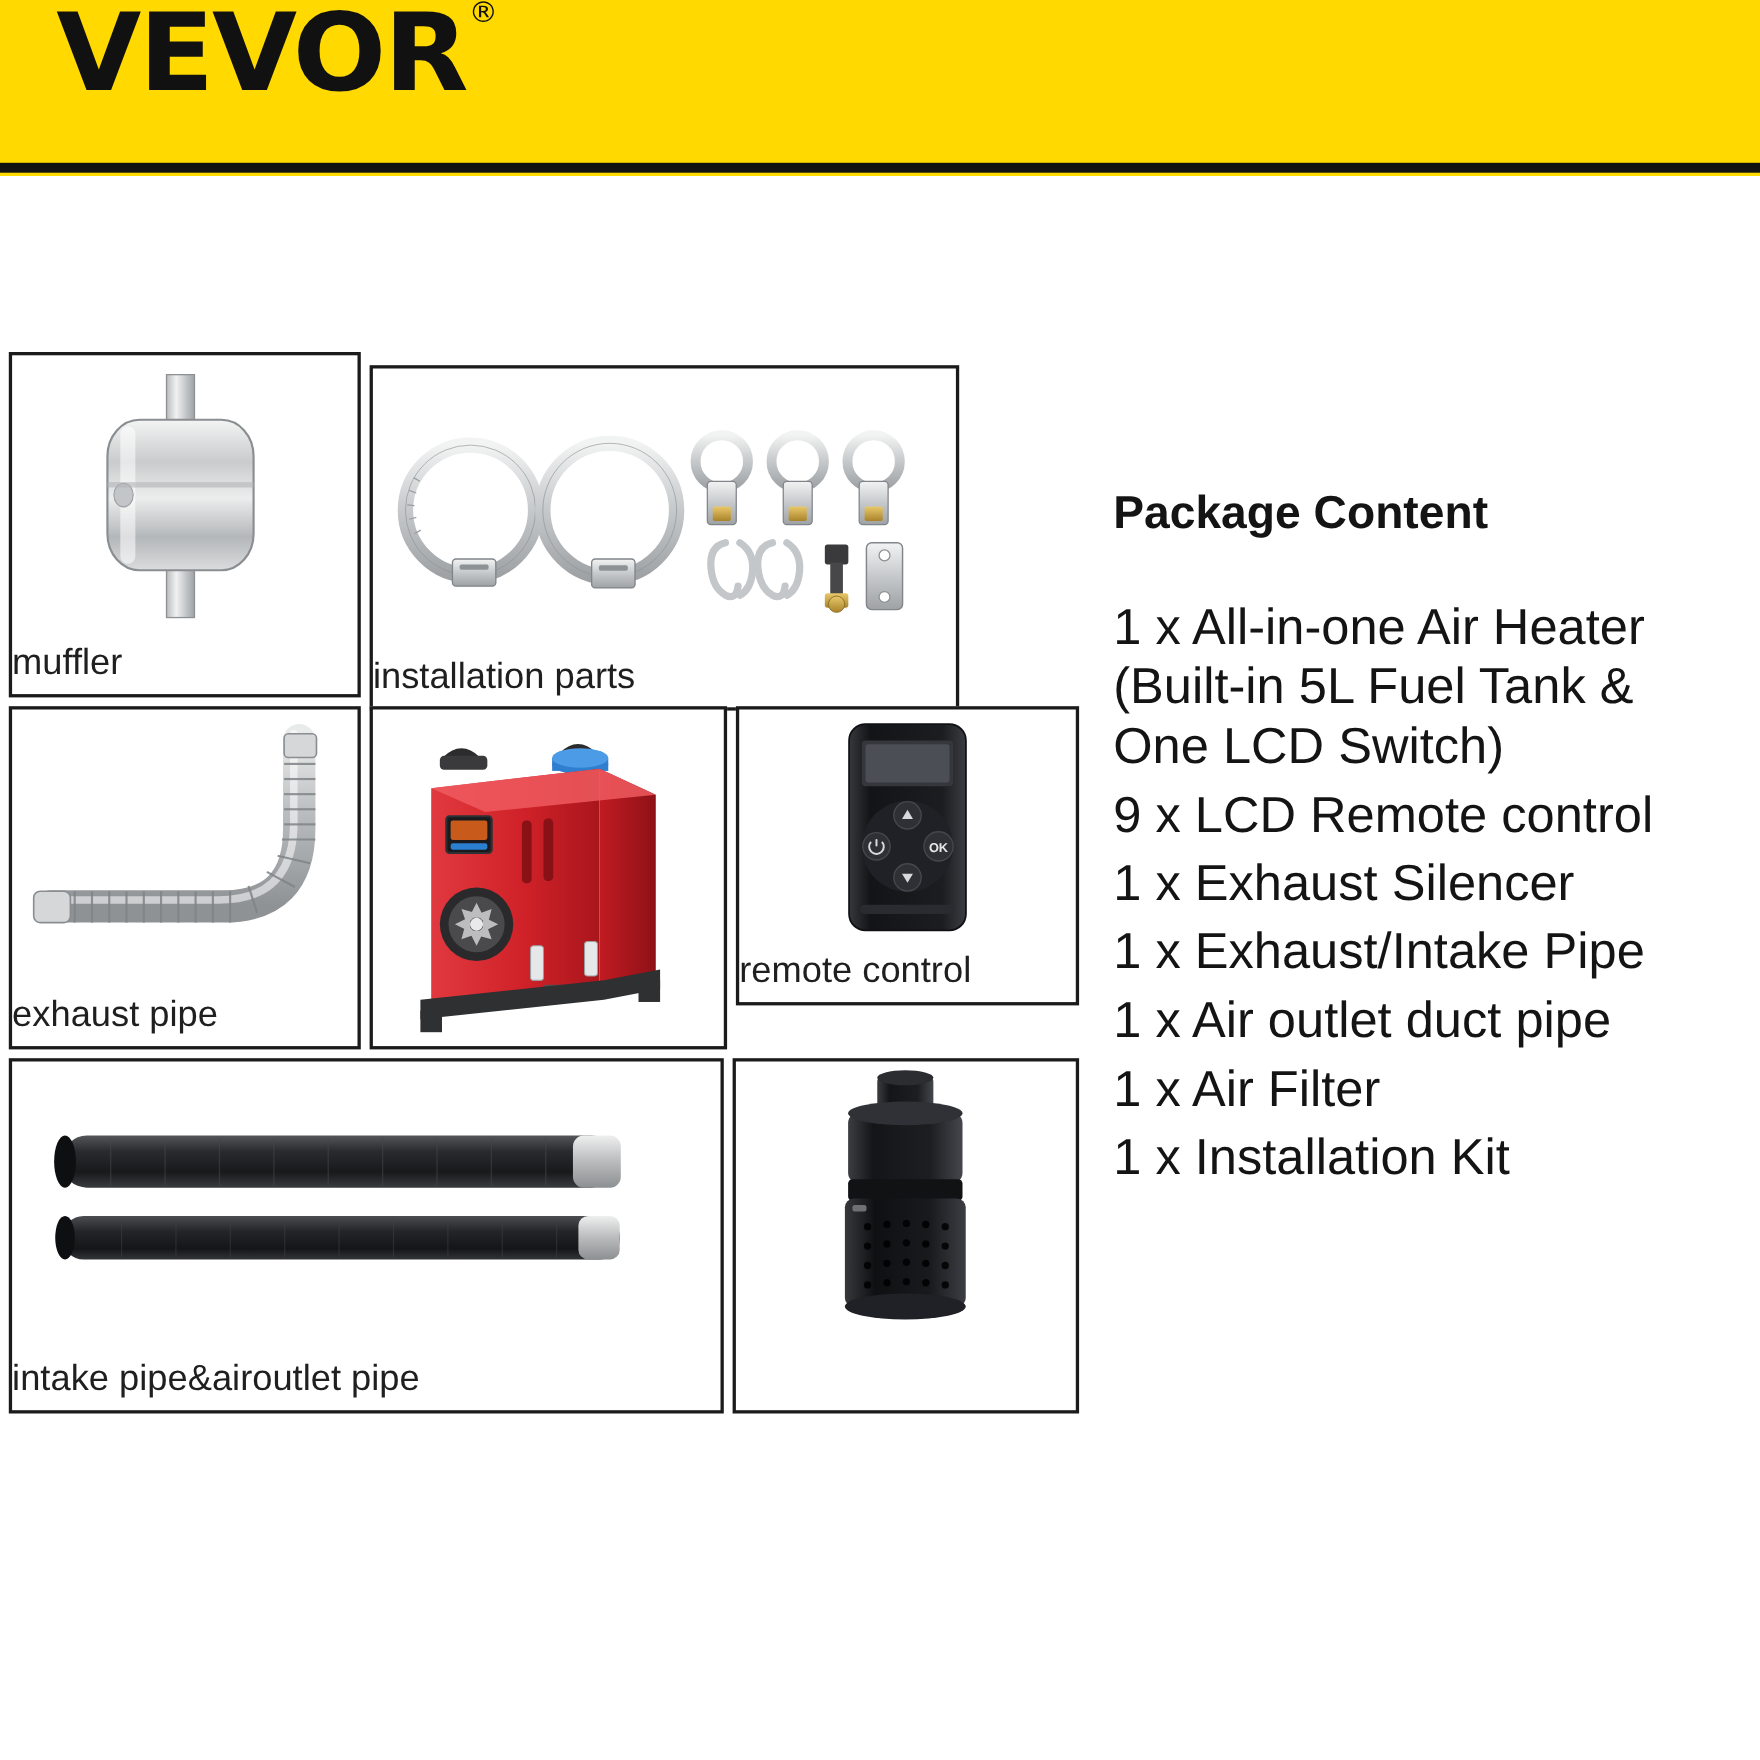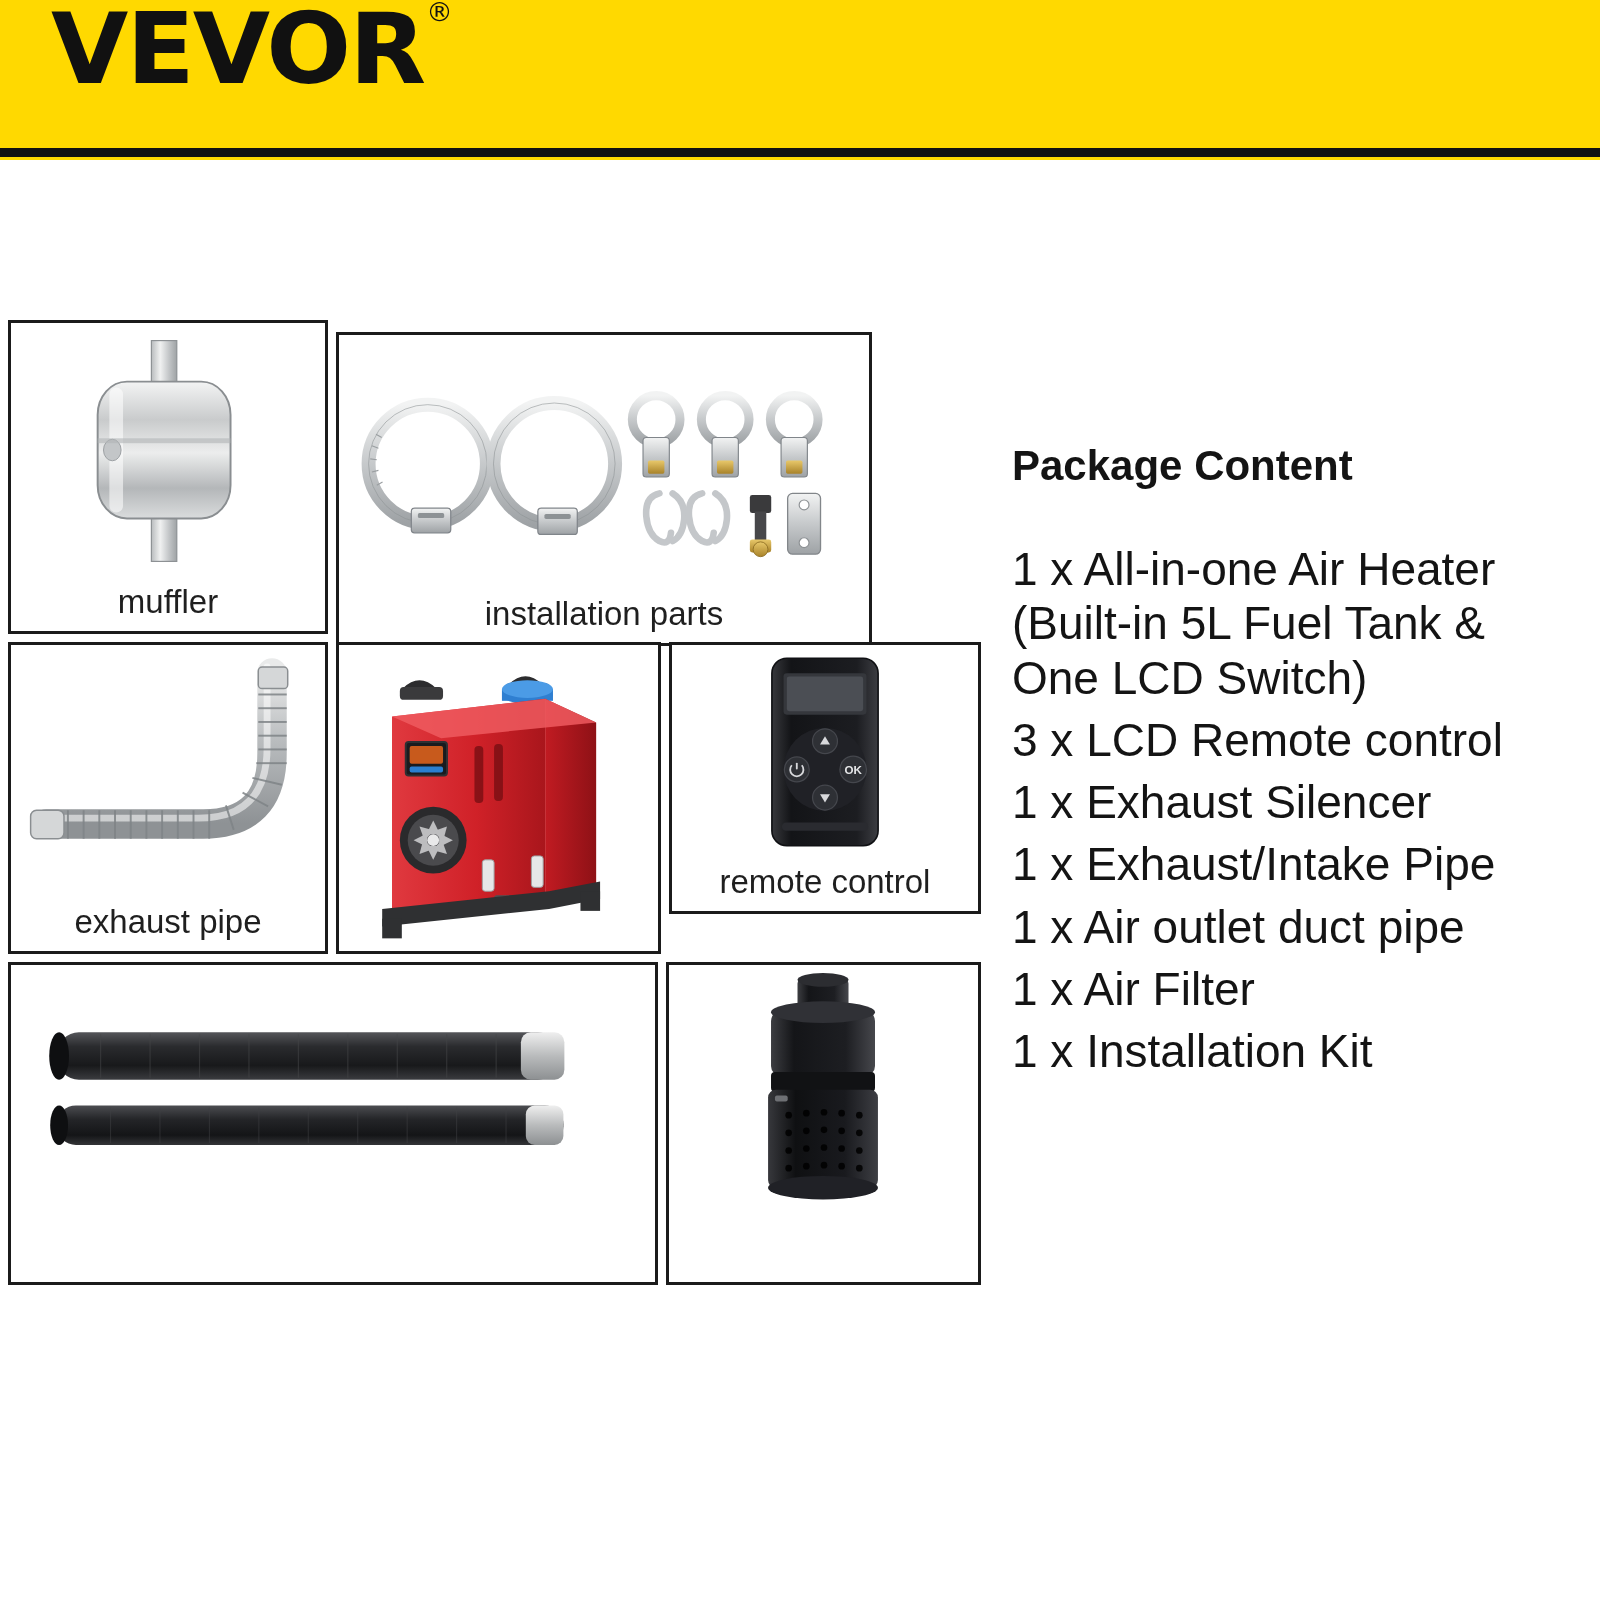--- a/index.html
+++ b/index.html
@@ -77,21 +77,20 @@
     position: absolute;
     border: 3px solid #1b1b1b;
     box-sizing: border-box;
     background: #ffffff;
   }
   .cell-label {
     position: absolute;
     left: 0;
     right: 0;
     bottom: 10px;
-    text-align: center;
     font-size: 33px;
     color: #1f1f1f;
     font-family: "Liberation Sans", sans-serif;
   }
   .art {
     position: absolute;
     left: 0;
     right: 0;
     top: 0;
     bottom: 52px;
@@ -425,20 +424,21 @@
             <path d="M200 144 L200 180"></path>
           <path d="M250 144 L250 180"></path>
             <path d="M300 144 L300 180"></path>
             <path d="M350 144 L350 180"></path>
           <path d="M400 144 L400 180"></path>
             <path d="M450 144 L450 180"></path>
             <path d="M500 144 L500 180"></path>
         </g>
       </svg>
     </div>
+    <div class="cell-label">intake pipe&amp;airoutlet pipe</div>
   </div>
 
   <div class="cell" id="cell-filter">
     <div class="art">
       <svg viewBox="0 0 315 268" width="100%" height="100%">
         <defs>
           <linearGradient id="filtg" x1="0" y1="0" x2="1" y2="0">
             <stop offset="0%" stop-color="#3c3d41"></stop>
             <stop offset="22%" stop-color="#141518"></stop>
             <stop offset="72%" stop-color="#1d1e22"></stop>
@@ -484,20 +484,20 @@
       </svg>
     </div>
   </div>
 
 </div>
 
 <div class="content-col">
   <div class="content-title">Package Content</div>
   <ul class="content-list">
     <li>1 x All-in-one Air Heater (Built-in 5L Fuel Tank &amp; One LCD Switch)</li>
-    <li>3 x LCD Remote control</li>
+    <li>9 x LCD Remote control</li>
     <li>1 x Exhaust Silencer</li>
     <li>1 x Exhaust/Intake Pipe</li>
     <li>1 x Air outlet duct pipe</li>
     <li>1 x Air Filter</li>
     <li>1 x Installation Kit</li>
   </ul>
 </div>
 
 </body></html>

